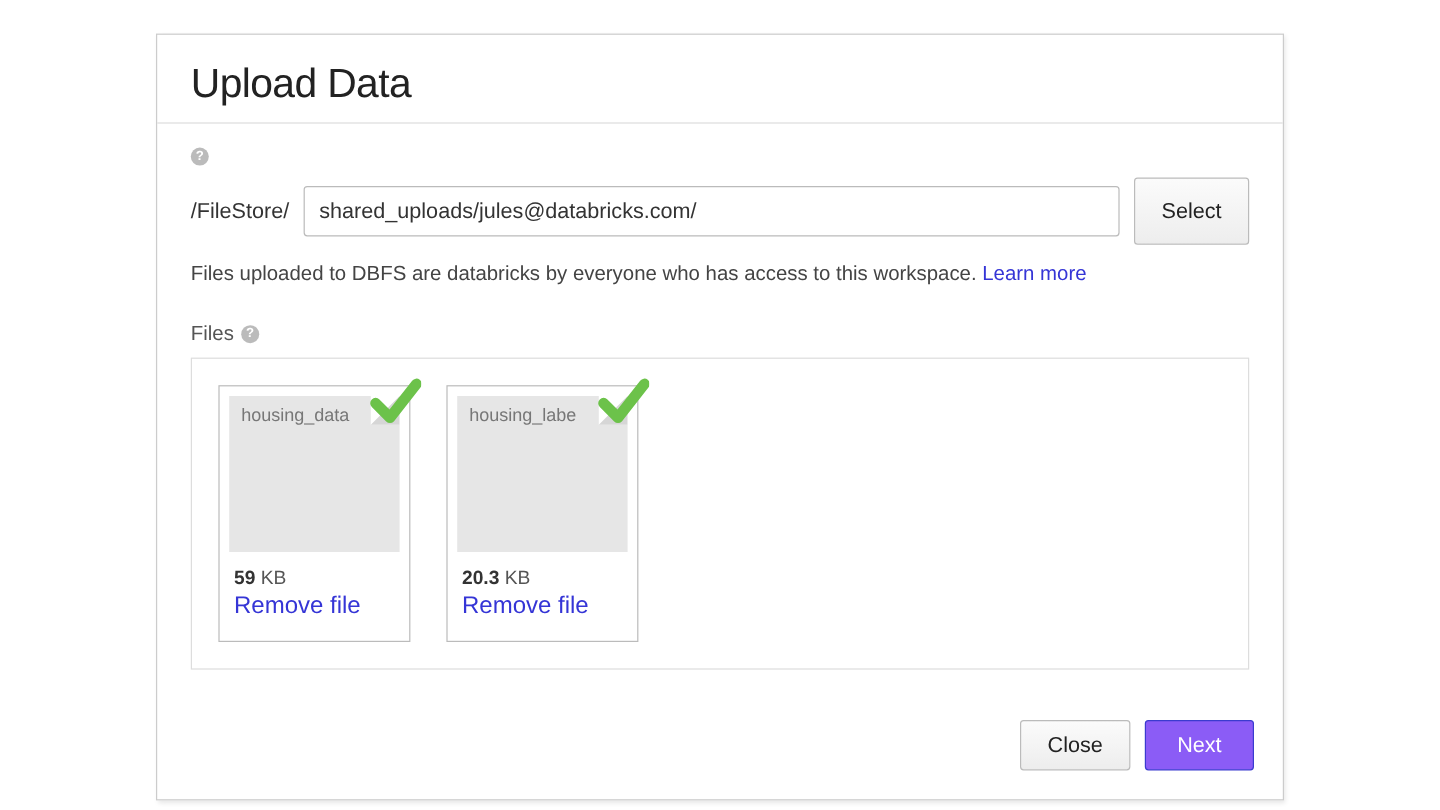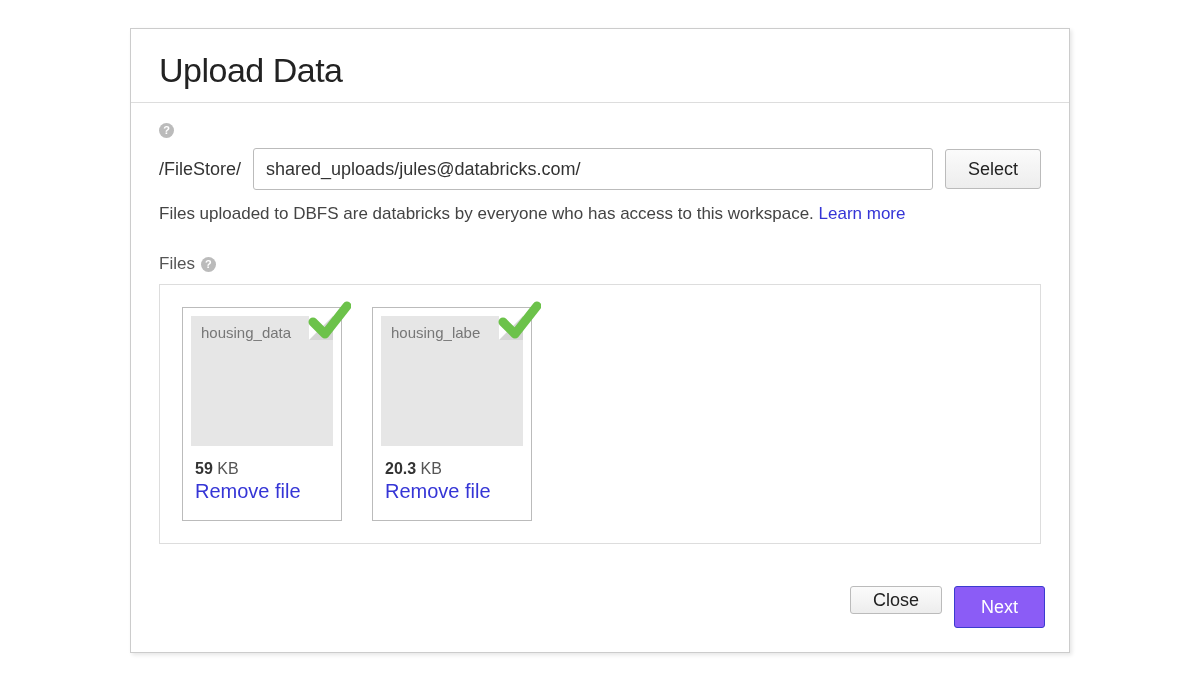--- a/index.html
+++ b/index.html
@@ -68,21 +68,21 @@
       flex: 1;
       height: 42px;
       border: 1px solid #bbb;
       border-radius: 3px;
       padding: 0 12px;
       font-size: 18px;
       color: #333;
       outline: none;
     }
     .select-btn {
-      height: 40px;
+      height: 56px;
       padding: 0 22px;
       border: 1px solid #bbb;
       border-radius: 3px;
       background: linear-gradient(#fbfbfb, #ededed);
       font-size: 18px;
       color: #222;
       cursor: pointer;
     }
     .help-text {
       font-size: 17px;
@@ -175,21 +175,21 @@
       padding-left: 4px;
       margin-top: 2px;
     }
     .modal-footer {
       display: flex;
       justify-content: flex-end;
       gap: 12px;
       padding: 18px 24px 24px 24px;
     }
     .btn-close {
-      height: 28px;
+      height: 42px;
       padding: 0 22px;
       border: 1px solid #bbb;
       border-radius: 3px;
       background: linear-gradient(#fbfbfb, #ededed);
       font-size: 18px;
       color: #222;
       cursor: pointer;
     }
     .btn-next {
       height: 42px;

